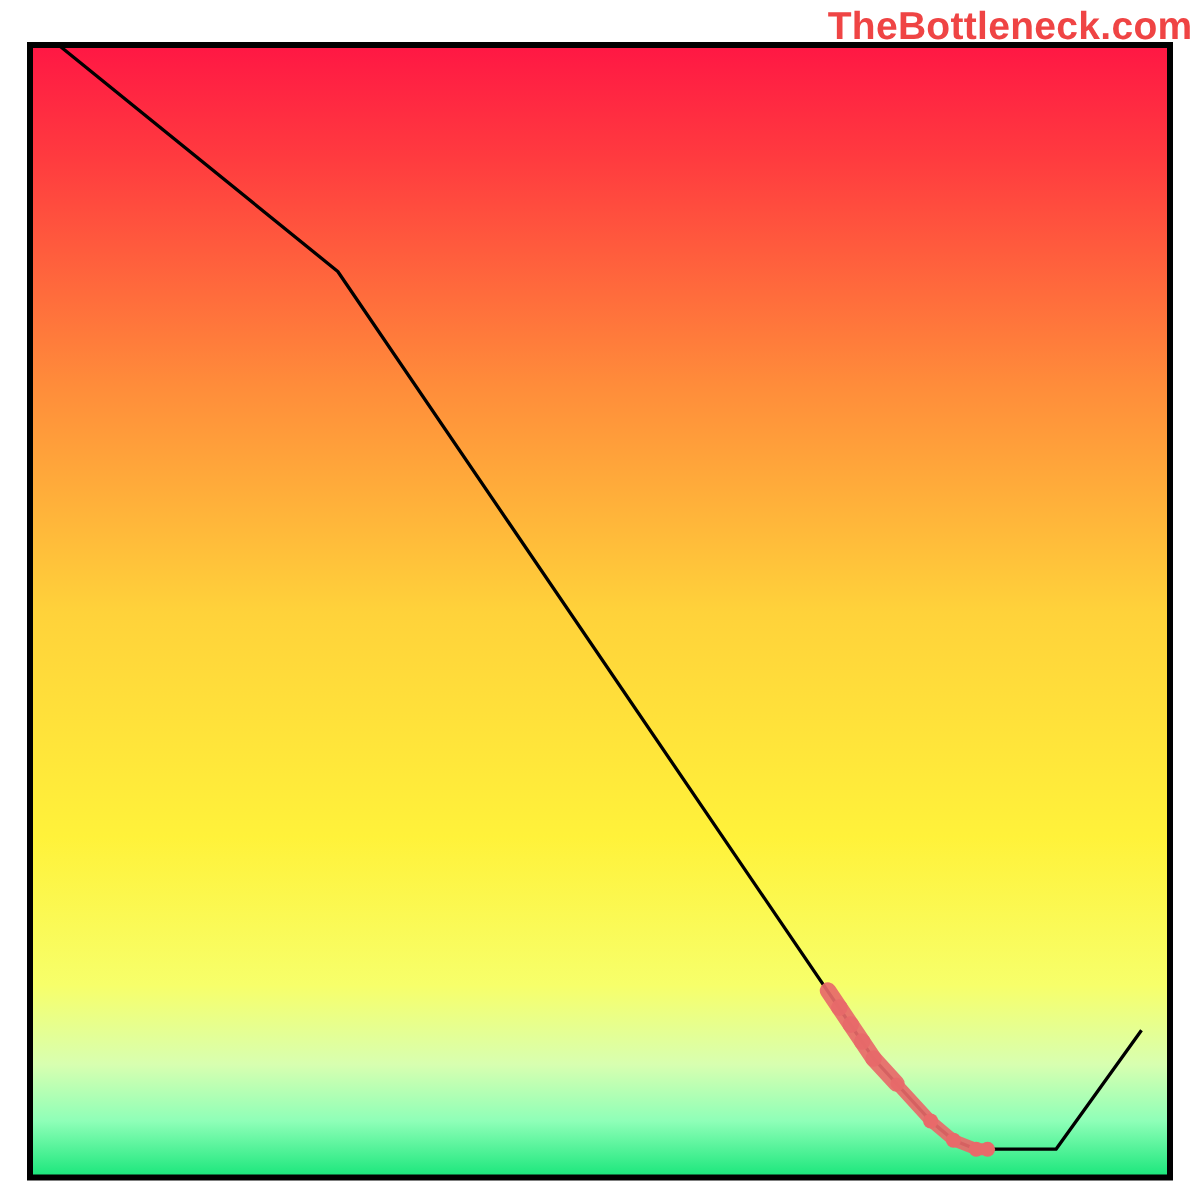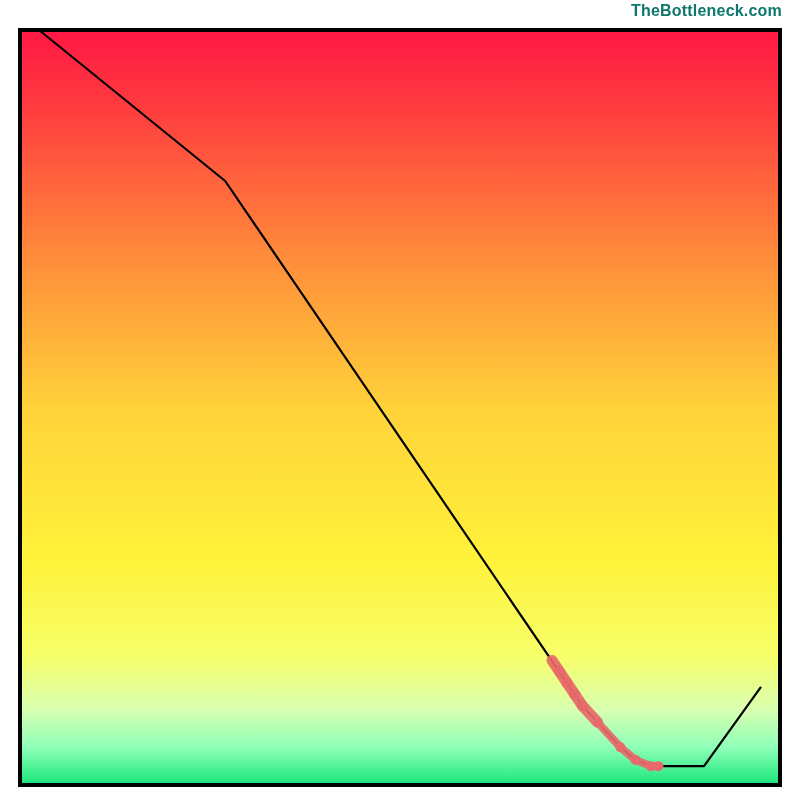--- a/index.html
+++ b/index.html
@@ -12,24 +12,24 @@
     font-family: Arial, Helvetica, sans-serif;
   }
   .stage {
     position: relative;
     width: 800px;
     height: 800px;
   }
   .watermark {
     position: absolute;
     top: 2px;
-    right: 18px;
-    font-size: 16px;
+    right: 5px;
+    font-size: 26px;
     font-weight: 600;
-    color: #0f766e;
+    color: #ef4444;
     z-index: 10;
     letter-spacing: 0.2px;
   }
   svg.plot {
     position: absolute;
     top: 0;
     left: 0;
   }
 </style>
 </head>

